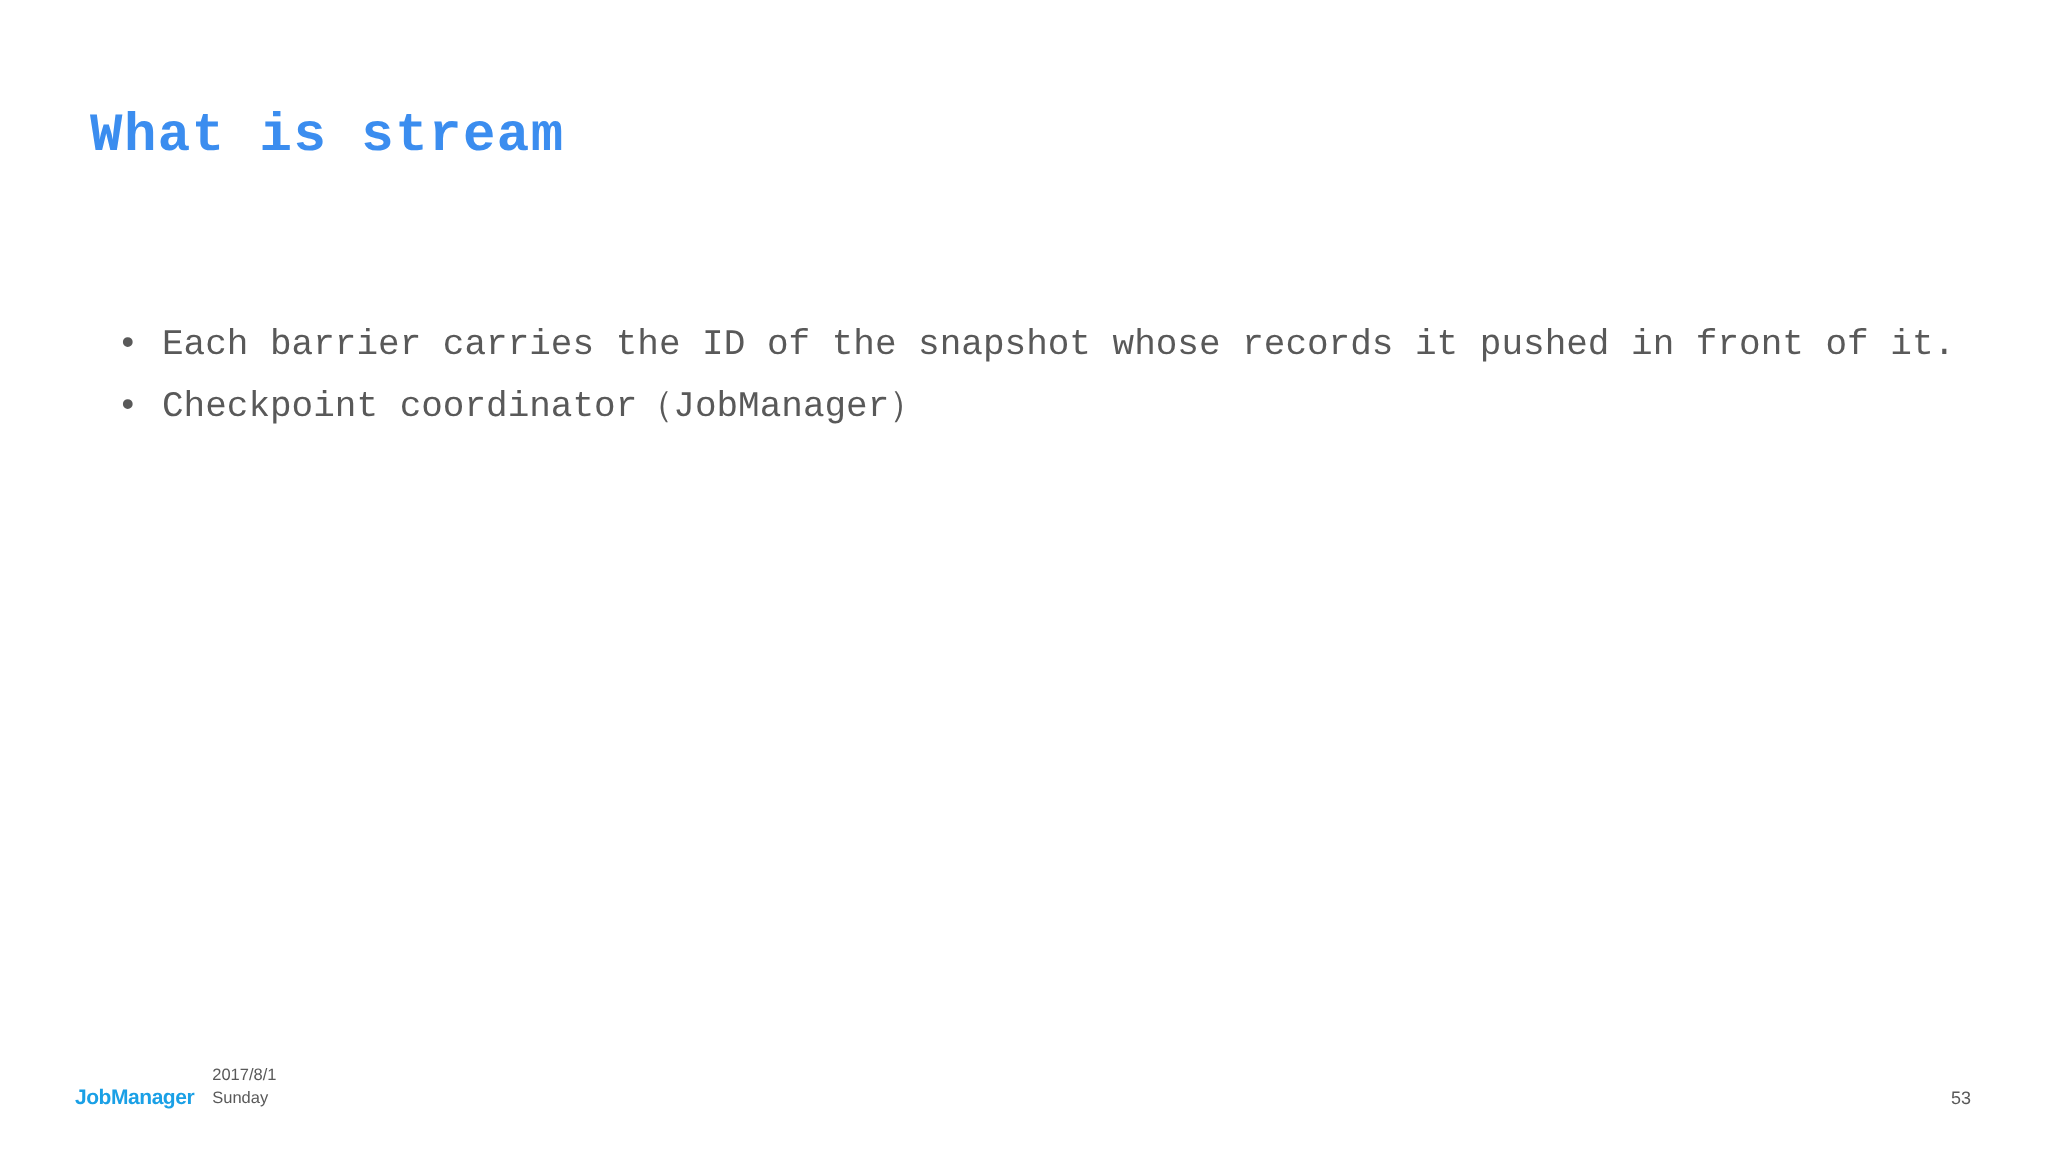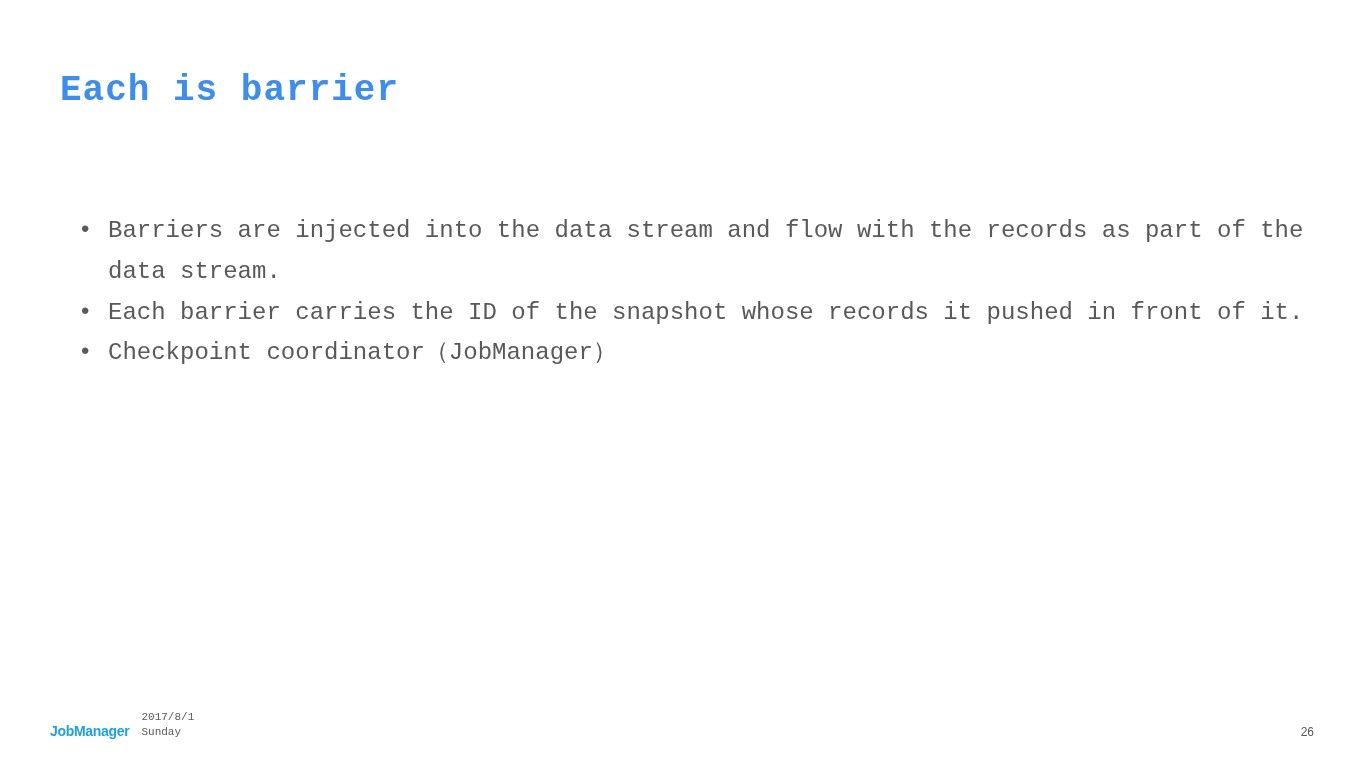--- a/index.html
+++ b/index.html
@@ -66,49 +66,48 @@
       gap: 12px;
     }
     .logo {
       font-family: Arial, Helvetica, sans-serif;
       font-weight: bold;
       font-size: 14px;
       color: #1aa0e6;
       letter-spacing: -0.3px;
     }
     .date-block {
-      font-family: Liberation Mono, monospace;
+      font-family: Liberation Sans, sans-serif;
       font-size: 11px;
       color: #595959;
       line-height: 1.3;
       margin-top: 26px;
     }
     .page-number {
       font-family: Arial, Helvetica, sans-serif;
       font-size: 12px;
       color: #595959;
     }
   </style>
 </head>
 <body>
 
 <div class="slide">
-  <h1 class="title">Each is barrier</h1>
+  <h1 class="title">What is stream</h1>
 
   <div class="content">
     <ul class="bullet-list">
-      <li>Barriers are injected into the data stream and flow with the records as part of the data stream.</li>
       <li>Each barrier carries the ID of the snapshot whose records it pushed in front of it.</li>
       <li>Checkpoint coordinator（JobManager）</li>
     </ul>
   </div>
 
   <div class="footer">
     <div class="footer-left">
       <span class="logo">JobManager</span>
       <div class="date-block">
         <div>2017/8/1</div>
         <div>Sunday</div>
       </div>
     </div>
-    <div class="page-number">26</div>
+    <div class="page-number">53</div>
   </div>
 </div>
 
 </body></html>

